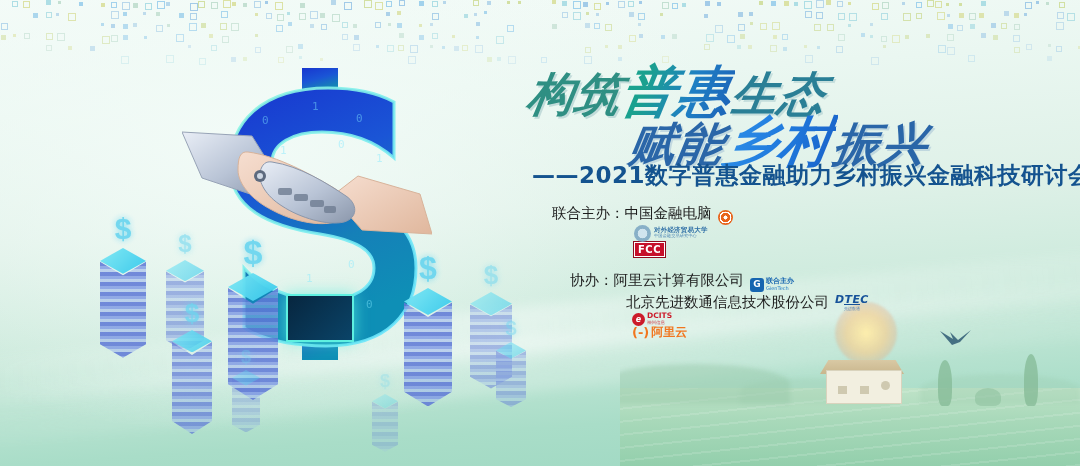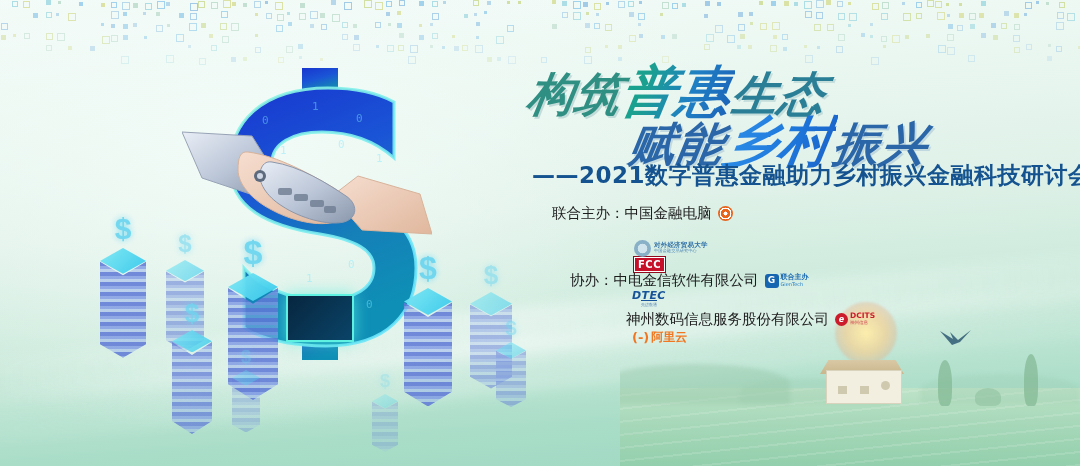--- a/index.html
+++ b/index.html
@@ -74,33 +74,33 @@
   .g-brblue{background:linear-gradient(100deg,#2f90e8 0%,#1f79dd 55%,#1a63c9 100%);
     -webkit-background-clip:text;background-clip:text;color:transparent;}
   .ital{font-style:italic;display:inline-block;transform:skewX(-9deg);}
   .big{font-size:54px;}
 
   .sub{position:absolute;left:12px;top:112px;font-size:23px;font-weight:700;color:#14538f;
     font-family:"DejaVu Sans",sans-serif;white-space:nowrap;letter-spacing:.5px;}
 
   .orgs{position:absolute;left:32px;top:155px;font-size:14.5px;color:#1c1c1c;
     font-family:"DejaVu Sans",sans-serif;line-height:21.5px;}
-  .orow{display:flex;align-items:center;white-space:nowrap;}
+  .orow{display:flex;align-items:flex-end;white-space:nowrap;}
   .lbl{display:inline-block;}
   .ind{display:inline-block;width:76px;}
 
   .sponsors{position:absolute;left:50px;top:222px;font-size:14.5px;color:#1c1c1c;
     font-family:"DejaVu Sans",sans-serif;line-height:21.5px;}
   .ind2{display:inline-block;width:56px;}
 
   
   .lg{display:inline-flex;align-items:center;margin-left:6px;}
   .lg-trcb{width:15px;height:15px;border-radius:50%;
     background:radial-gradient(circle at 50% 50%,#fff 0 18%,#e8641c 20% 42%,#fff 44% 55%,#e8641c 57% 100%);}
-  .lg-uibe{display:inline-flex;align-items:center;gap:3px;margin-top:15px;}
+  .lg-uibe{display:inline-flex;align-items:center;gap:3px;}
   .lg-uibe .seal{width:17px;height:17px;border-radius:50%;
     background:radial-gradient(circle,#cfe3ef 0 40%,#7fa9c4 42% 100%);opacity:.9;}
   .lg-uibe .nm{display:flex;flex-direction:column;line-height:6px;}
   .lg-uibe .nm b{font-size:6.5px;color:#2d6ea6;font-weight:700;letter-spacing:.2px;}
   .lg-uibe .nm i{font-size:4.2px;color:#4d86b5;font-style:normal;letter-spacing:.1px;}
   .lg-fcc{display:inline-block;background:#c6102a;color:#fff;font-size:10px;font-weight:700;
     padding:1px 3px;border:1.5px solid #fff;outline:1px solid #8e0c1e;letter-spacing:.5px;line-height:11px;}
   .lg-gien{display:inline-flex;align-items:center;gap:2px;}
   .lg-gien .mk{width:14px;height:14px;border-radius:3px;background:#1665b0;color:#fff;font-size:9px;
     display:flex;align-items:center;justify-content:center;font-weight:700;}
@@ -577,39 +577,39 @@
         <span class="ind"></span>
         <span class="lg">
           <span class="lg-fcc">FCC</span>
         </span>
       </div>
     </div>
 
     <div class="sponsors">
       <div class="orow">
         <span class="lbl">协办：</span>
-        <span>中电金信软件有限公司</span>
+        <span>阿里云计算有限公司</span>
         <span class="lg lg-gien">
           <span class="mk">G</span>
           <span class="nm">
             <b>联合主办</b>
             <i>GienTech</i>
           </span>
         </span>
       </div>
       <div class="orow">
         <span class="ind2"></span>
+        <span>北京先进数通信息技术股份公司</span>
         <span class="lg lg-dtec">
           <b>DTEC</b>
           <i>先进数通</i>
         </span>
       </div>
       <div class="orow">
         <span class="ind2"></span>
-        <span>神州数码信息服务股份有限公司</span>
         <span class="lg lg-dcits">
           <span class="mk">e</span>
           <span class="nm">
             <b>DCITS</b>
             <i>神州信息</i>
           </span>
         </span>
       </div>
       <div class="orow">
         <span class="ind2"></span>

